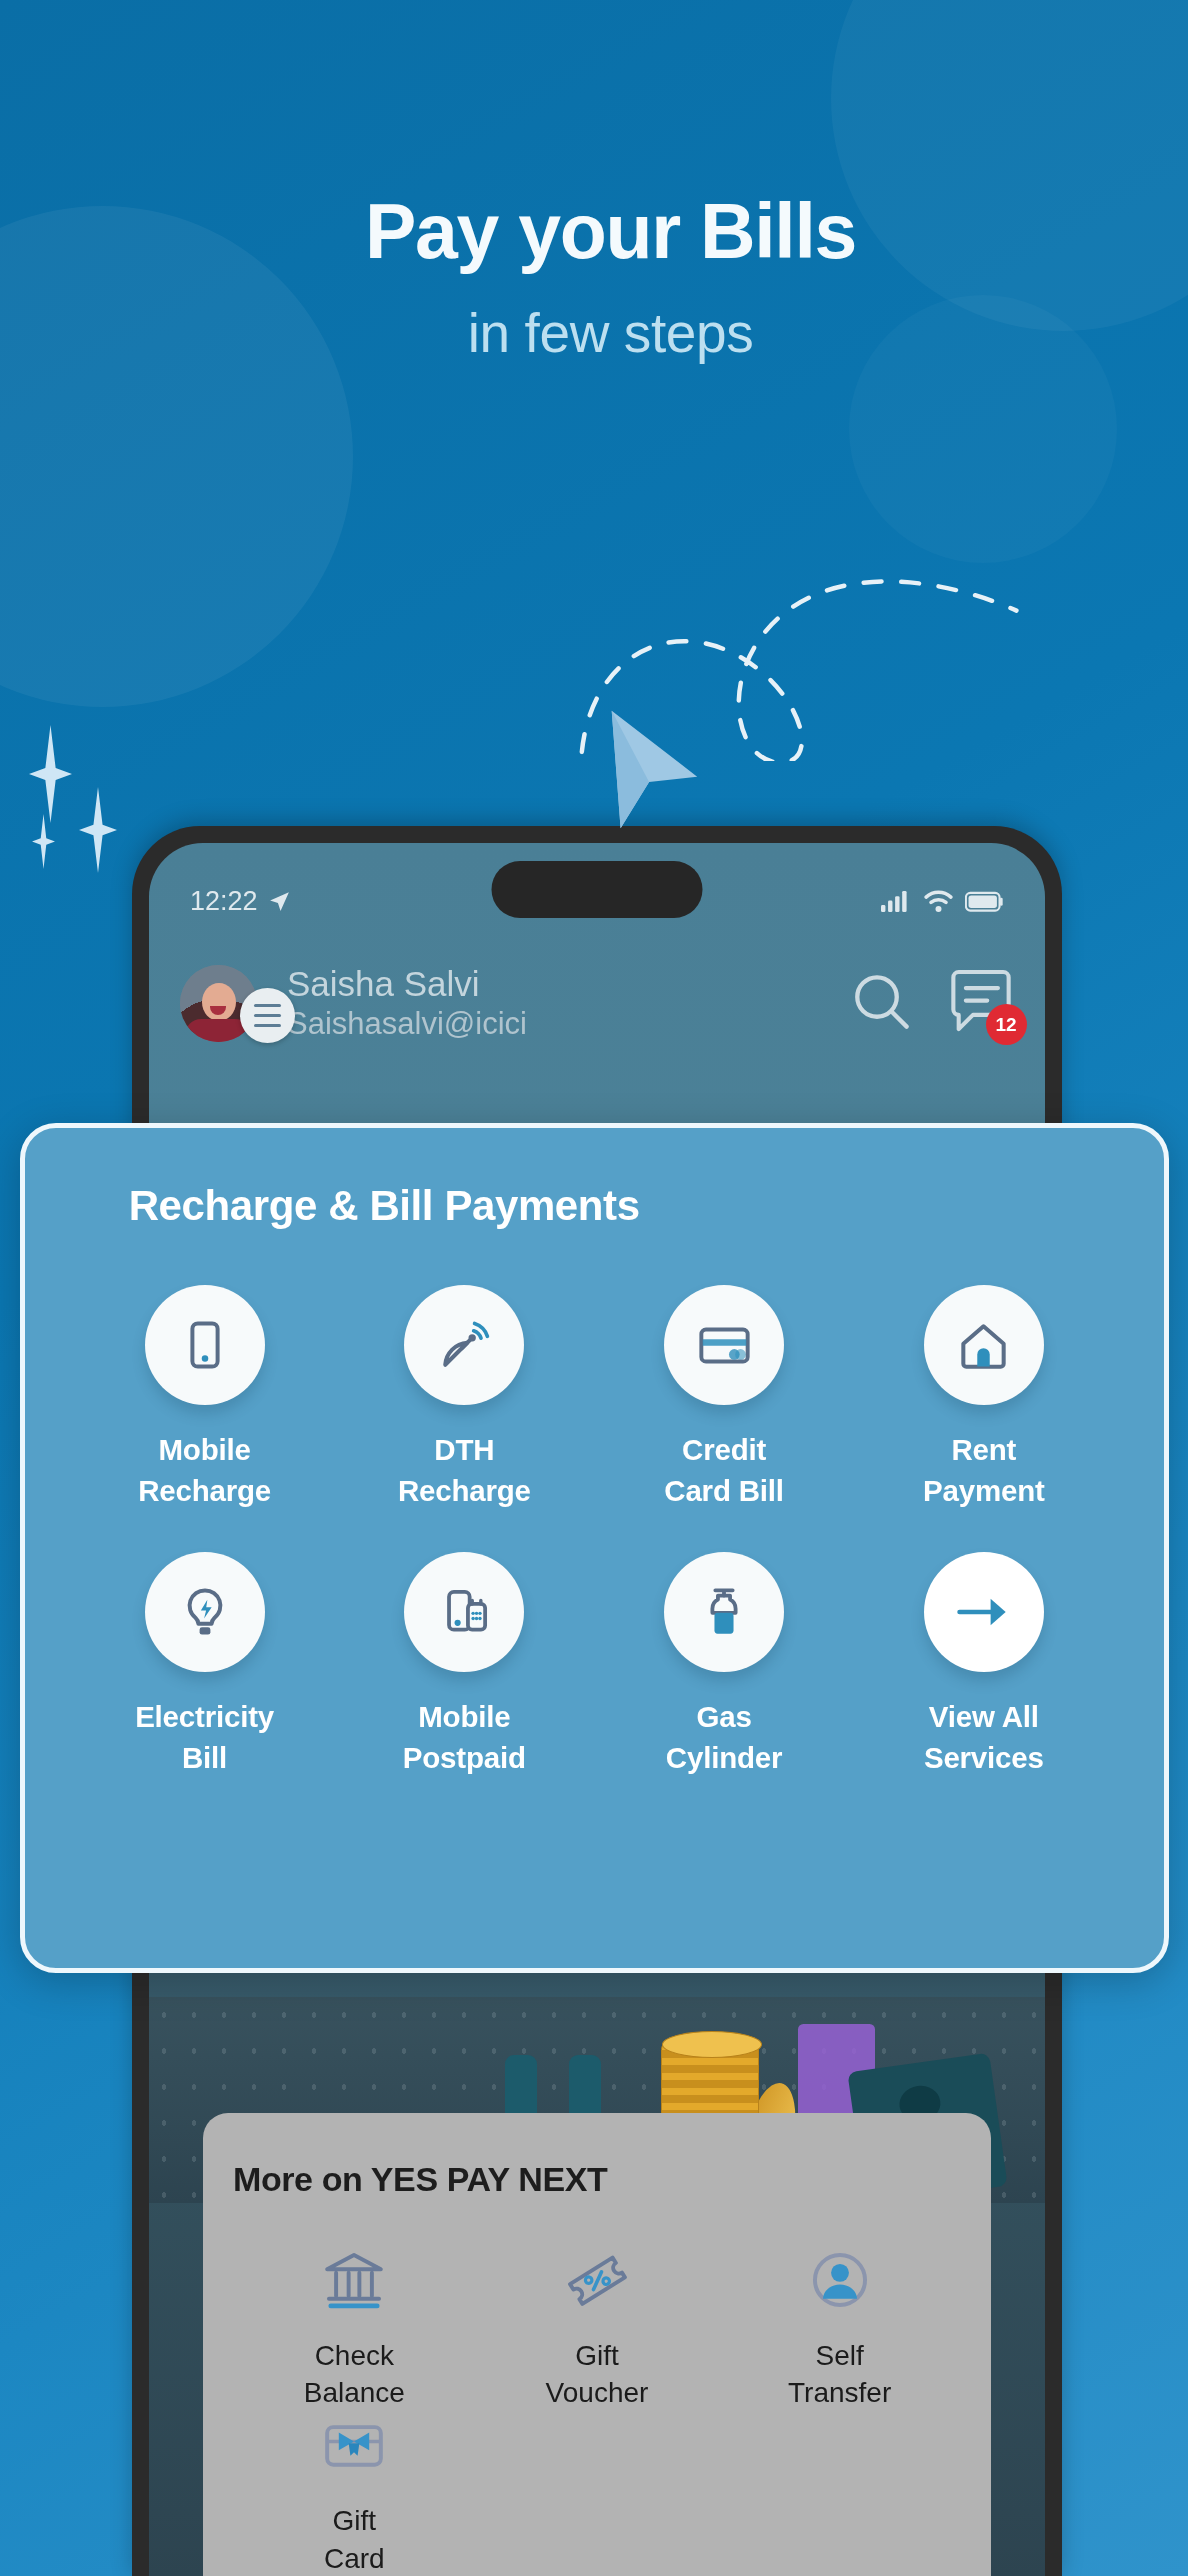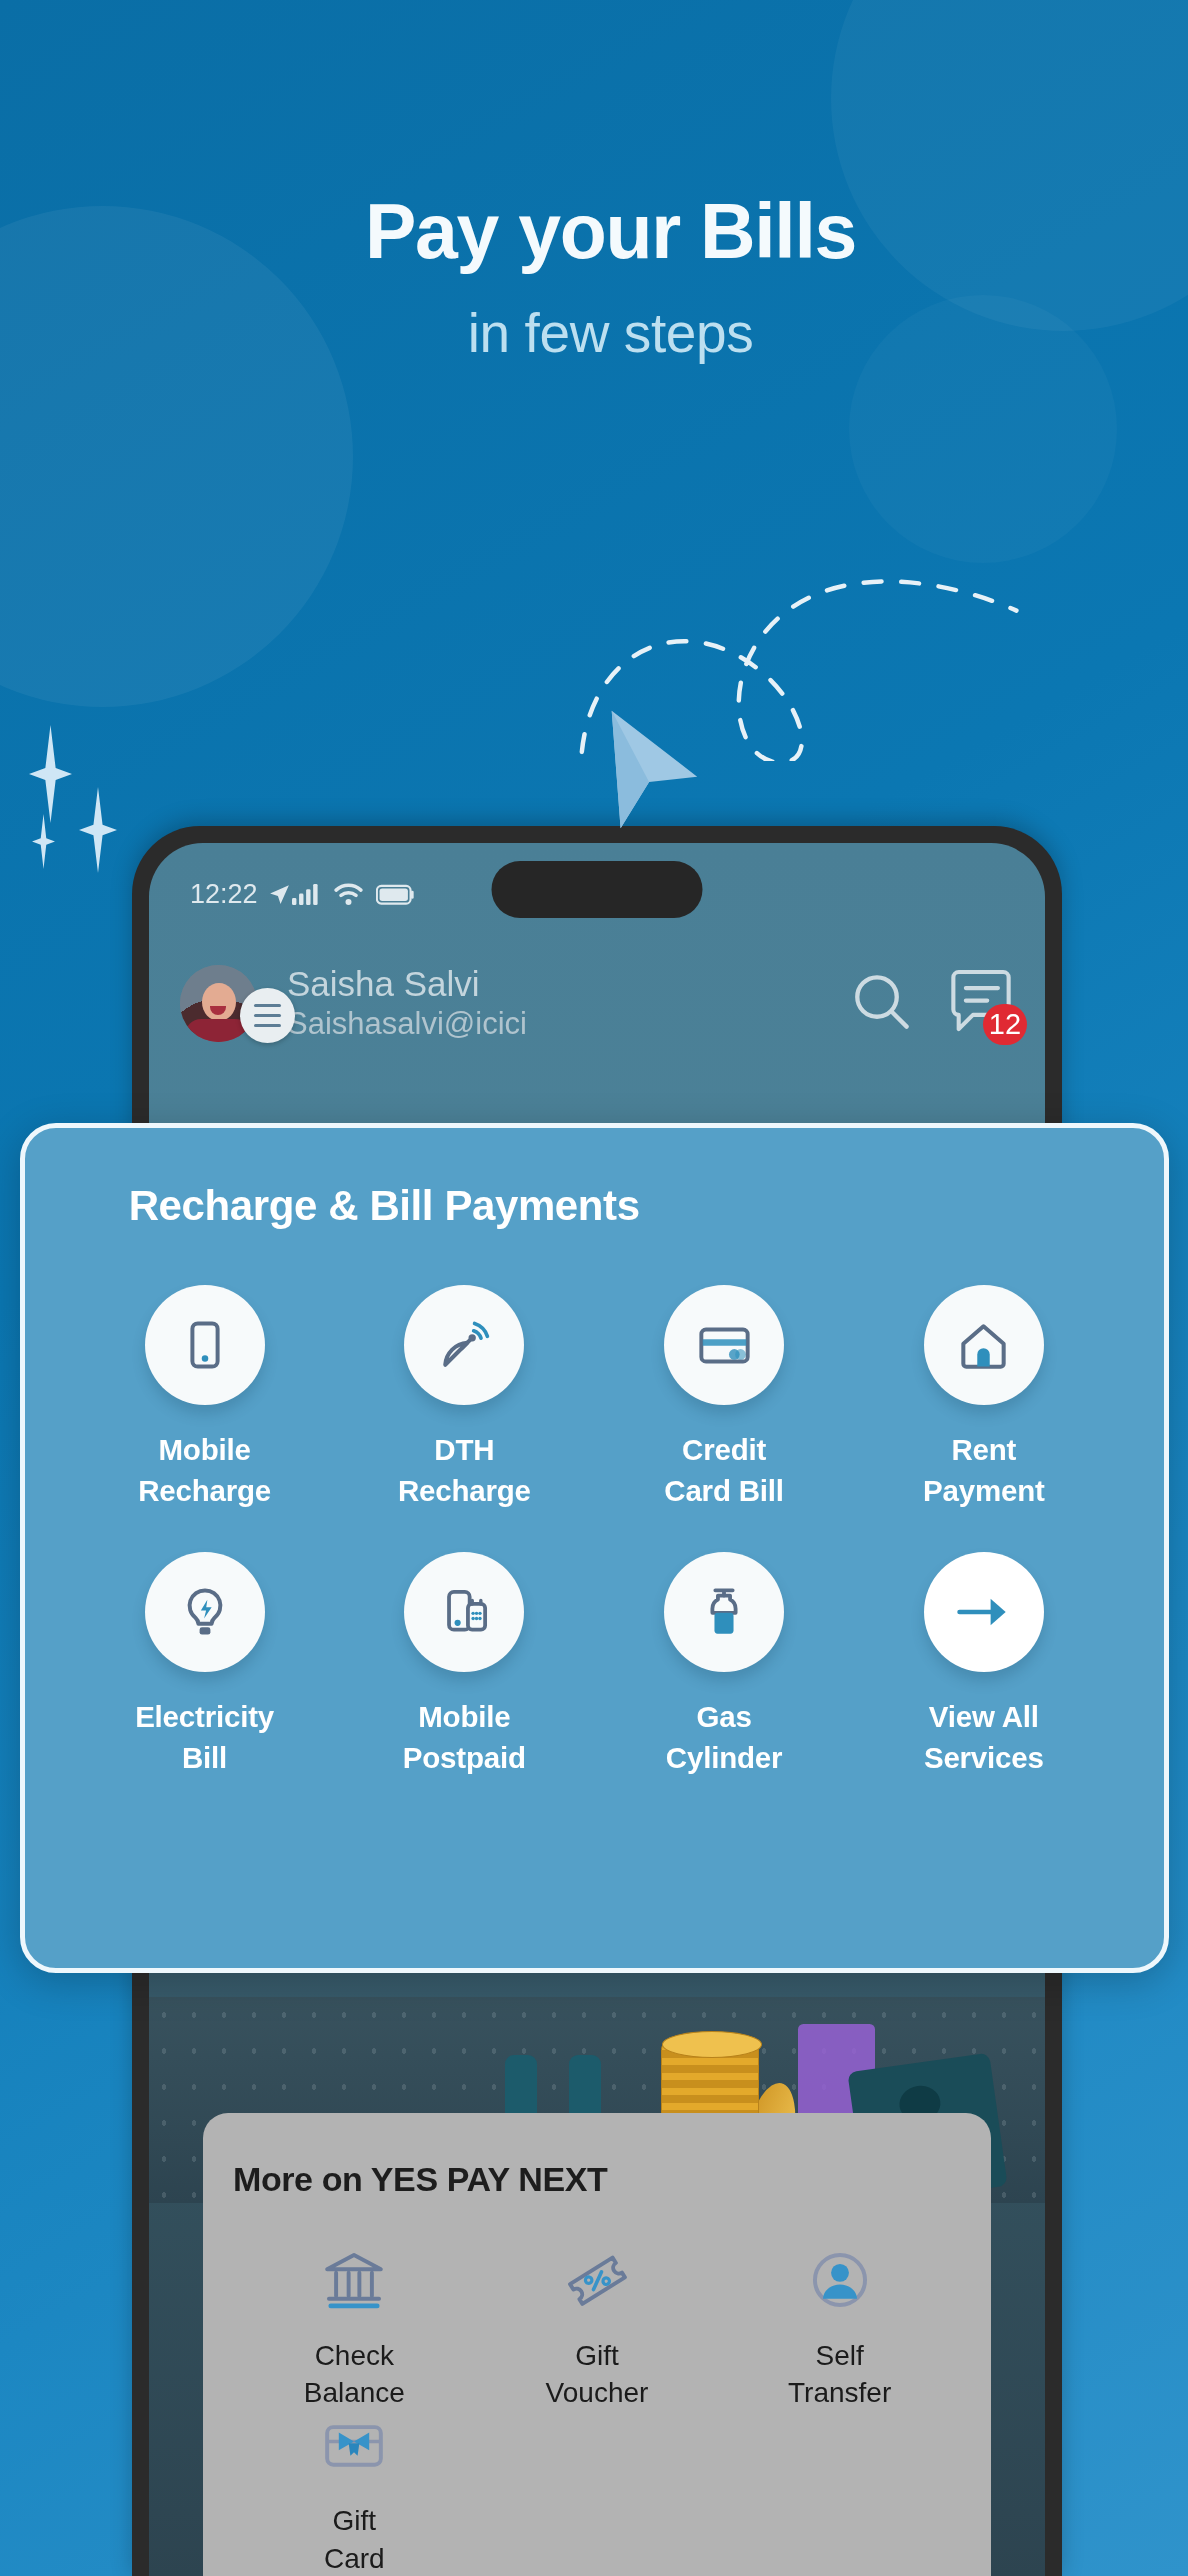--- a/index.html
+++ b/index.html
@@ -54,22 +54,22 @@
     position:absolute; left:17px; top:17px; right:17px; bottom:0;
     border-radius:54px 54px 0 0; overflow:hidden;
     background:linear-gradient(180deg,#4a7f96 0%,#4c8298 34%,#3f6b80 56%,#34525f 72%,#2d4450 100%);
   }
   #notch {
     position:absolute; left:50%; transform:translateX(-50%); top:18px;
     width:211px; height:57px; background:#262626; border-radius:30px; z-index:9;
   }
   
   #statusbar {
-    position:absolute; top:0; left:0; right:0; height:75px; z-index:8;
-    display:flex; align-items:center; 
+    position:absolute; top:7px; left:0; right:0; height:75px; z-index:8;
+    display:flex; align-items:center; justify-content:space-between;
     padding:28px 41px 0 41px; color:#dfe9ee;
   }
   #statusbar .left { display:flex; align-items:center; gap:9px; font-size:27px; font-weight:500; }
   #statusbar .right { display:flex; align-items:center; gap:12.5px; }
 
   
   #app-header {
     position:absolute; top:93px; left:0; right:0; height:134px;
     display:flex; align-items:center; padding:0 31px; z-index:7;
   }
@@ -87,21 +87,21 @@
     box-shadow:0 1.8px 5.4px rgba(0,0,0,0.22); z-index:9;
   }
   #menu-badge i { display:block; width:27px; height:3.6px; background:#5d7d95; border-radius:1.8px; }
   #userinfo { margin-left:30px; flex:1 1 auto; }
   #userinfo .uname { font-size:35px; color:#c4d5dd; line-height:1.22; }
   #userinfo .uhandle { font-size:31px; color:#b0c4ce; line-height:1.22; }
   .hdr-icon { margin-left:36px; flex:0 0 auto; }
   #chat-wrap { position:relative; }
   #chat-badge {
     position:absolute; right:-12.5px; bottom:-9px; min-width:41px; height:41px; padding:0 5.4px;
-    border-radius:20.6px; background:#e02a33; color:#fff; font-size:29px; font-weight:normal;
+    border-radius:20.6px; background:#e02a33; color:#fff; font-size:19px; font-weight:bold;
     display:flex; align-items:center; justify-content:center;margin-left:8px;
   }
 
   
   #illus {
     position:absolute; left:0; right:0; top:1154px; height:206px; overflow:hidden;
     background:linear-gradient(180deg,#38525e,#2d4450);
   }
   #illus .dots { position:absolute; inset:0; opacity:.25;
     background-image:radial-gradient(#95a6ad 2.2px, transparent 2.3px);

